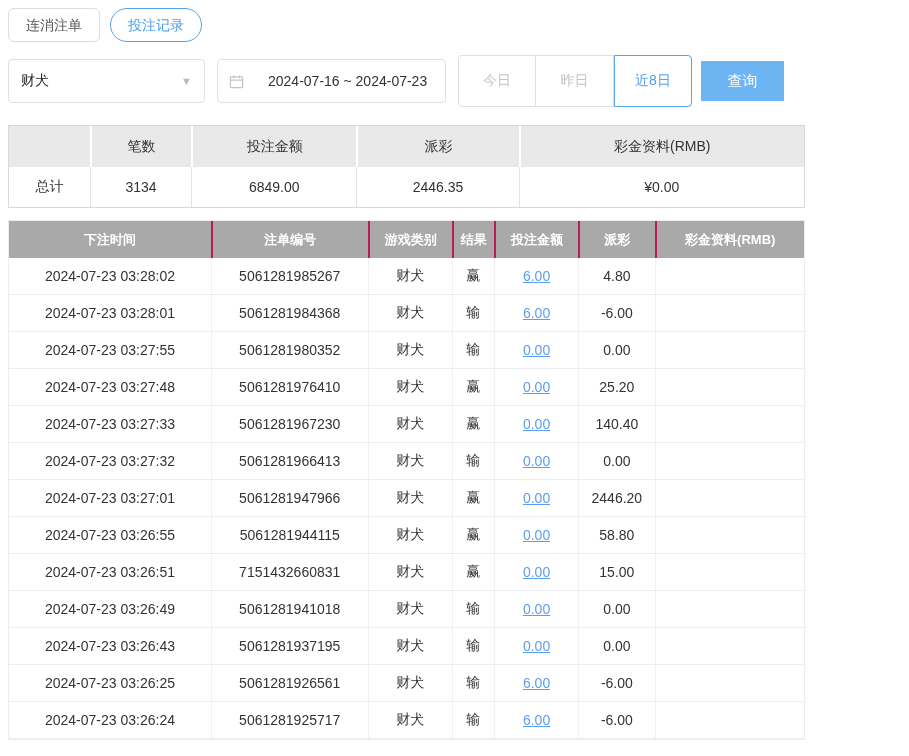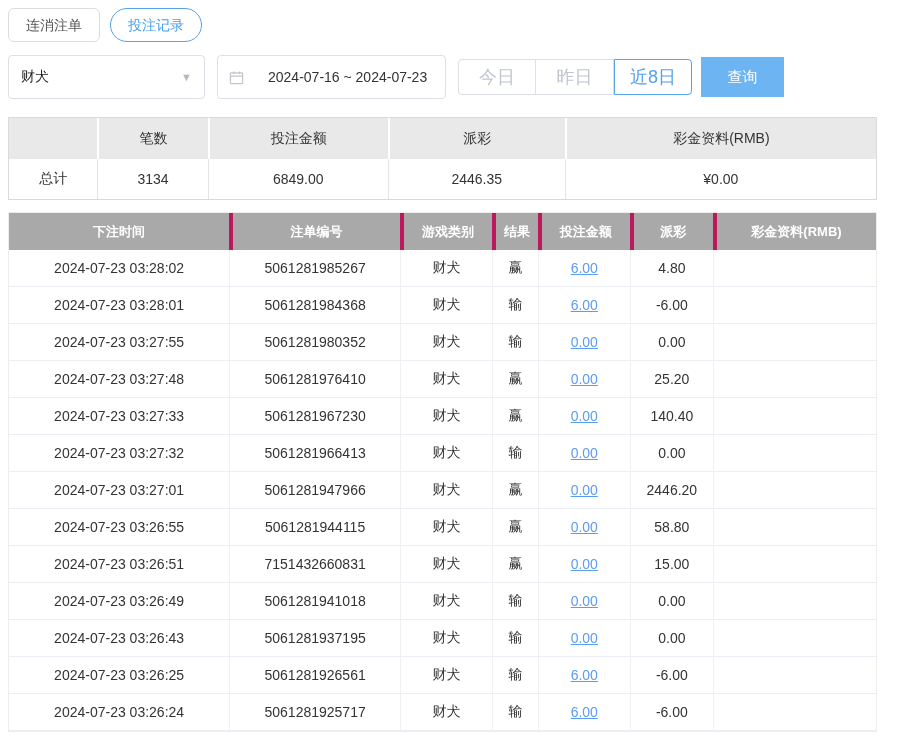--- a/index.html
+++ b/index.html
@@ -17,42 +17,42 @@
   .filter-bar { display: flex; align-items: center; margin-bottom: 18px; }
   .select-box { width: 197px; height: 44px; border: 1px solid #dcdfe6; border-radius: 4px;
     display: flex; align-items: center; justify-content: space-between; padding: 0 12px;
     font-size: 14px; color: #222; cursor: pointer; background: #fff; }
   .caret { color: #b6b9bf; font-size: 11px; }
   .date-box { width: 229px; height: 44px; border: 1px solid #dcdfe6; border-radius: 4px;
     display: flex; align-items: center; gap: 24px; padding: 0 11px; margin-left: 12px;
     font-size: 14px; color: #333; background: #fff; cursor: pointer; }
   .cal-icon { width: 15px; height: 15px; flex: 0 0 auto; }
   .btn-group { display: flex; margin-left: 12px; }
-  .btn-group .qbtn { width: 78px; height: 36px; background: #fff; border: 1px solid #dcdfe6;
-    border-left-width: 0; font-size: 18px; color: #c0c4cc; cursor: pointer; }
+  .btn-group .qbtn { width: 78px; height: 52px; background: #fff; border: 1px solid #dcdfe6;
+    border-left-width: 0; font-size: 14px; color: #c0c4cc; cursor: pointer; }
   .btn-group .qbtn:first-child { border-left-width: 1px; border-radius: 4px 0 0 4px; }
   .btn-group .qbtn:last-child { border-radius: 0 4px 4px 0; }
   .btn-group .qbtn.active { color: #53a0ee; border: 1px solid #55a3e8; }
   .query-btn { width: 83px; height: 40px; margin-left: 9px; background: #6db4f2; color: #fff;
     border: none; border-radius: 0; font-size: 15px; cursor: pointer; }
 
   
-  table { border-collapse: separate; border-spacing: 0; width: 869px; table-layout: fixed; }
+  table { border-collapse: separate; border-spacing: 0; width: 797px; table-layout: fixed; }
   .summary-table { margin-bottom: 12px; border: 1px solid #d9d9d9; font-size: 14px; }
   .summary-table th { background: #e9e9e9; font-weight: normal; color: #333; height: 41px;
     border-left: 2px solid #fff; text-align: center; }
   .summary-table th:first-child { border-left: none; }
   .summary-table td { background: #fff; height: 40px; text-align: center;
     border-left: 1px solid #e4e4e4; }
   .summary-table td:first-child { border-left: none; }
 
   
   .main-table { border: 1px solid #ededed; font-size: 14px; }
   .main-table th { background: #a9a9a9; color: #fff; font-weight: bold; font-size: 13px;
-    height: 37px; text-align: center; border-left: 4px solid #be185d; }
+    height: 37px; text-align: center; border-left: 2px solid #be185d; }
   .main-table th:first-child { border-left: none; }
   .main-table td { height: 37px; text-align: center; background: #fff;
     border-bottom: 1px solid #ebeef5; border-left: 1px solid #f0f0f0; color: #333; }
   .main-table td:first-child { border-left: none; }
   .bet-link { color: #5b9df0; text-decoration: underline; cursor: pointer; }
   .neg { color: #f25a5a; }
 </style>
 </head>
 <body>
 

